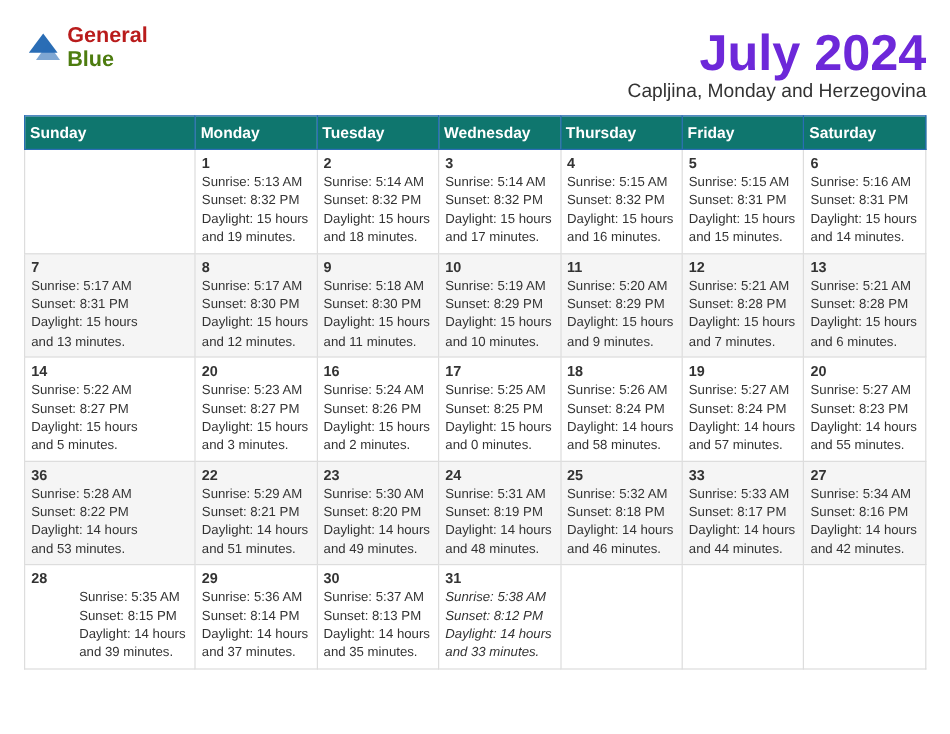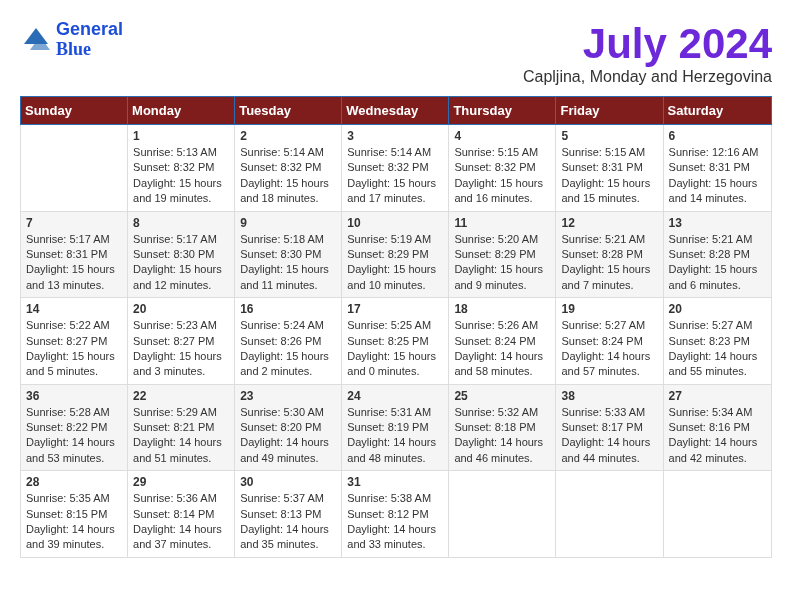--- a/index.html
+++ b/index.html
@@ -20,22 +20,22 @@
       display: flex;
       align-items: center;
     }
     .logo-text {
       display: flex;
       flex-direction: column;
       font-size: 18px;
       font-weight: bold;
       line-height: 1.1;
     }
-    .logo-general { color: #1d4ed8; }
-    .logo-blue { color: #1d4ed8; font-family: Liberation Serif, serif; }
+    .logo-general { color: #b91c1c; }
+    .logo-blue { color: #4d7c0f; }
     .logo-icon {
       width: 32px;
       height: 32px;
       margin-right: 4px;
     }
     .title-block {
       text-align: right;
     }
     .month-year {
       font-size: 42px;
@@ -44,21 +44,21 @@
     }
     .location {
       font-size: 16px;
       color: #333;
     }
     table {
       width: 100%;
       border-collapse: collapse;
     }
     thead tr {
-      background: #7f1d1d;
+      background: #0f766e;
       color: #fff;
     }
     thead th {
       padding: 6px 4px;
       text-align: left;
       font-size: 13px;
       font-weight: bold;
       border: 1px solid #2a6db5;
     }
     tbody tr {
@@ -154,21 +154,21 @@
         </td>
         <td>
           <span class="day-number">5</span>
           <div class="cell-content" style="white-space: pre-line;">Sunrise: 5:15 AM
 Sunset: 8:31 PM
 Daylight: 15 hours
 and 15 minutes.</div>
         </td>
         <td>
           <span class="day-number">6</span>
-          <div class="cell-content" style="white-space: pre-line;">Sunrise: 12:16 AM
+          <div class="cell-content" style="white-space: pre-line;">Sunrise: 5:16 AM
 Sunset: 8:31 PM
 Daylight: 15 hours
 and 14 minutes.</div>
         </td>
       </tr>
       <tr>
         <td>
           <span class="day-number">7</span>
           <div class="cell-content" style="white-space: pre-line;">Sunrise: 5:17 AM
 Sunset: 8:31 PM
@@ -299,59 +299,59 @@
 and 48 minutes.</div>
         </td>
         <td>
           <span class="day-number">25</span>
           <div class="cell-content" style="white-space: pre-line;">Sunrise: 5:32 AM
 Sunset: 8:18 PM
 Daylight: 14 hours
 and 46 minutes.</div>
         </td>
         <td>
-          <span class="day-number">38</span>
+          <span class="day-number">33</span>
           <div class="cell-content" style="white-space: pre-line;">Sunrise: 5:33 AM
 Sunset: 8:17 PM
 Daylight: 14 hours
 and 44 minutes.</div>
         </td>
         <td>
           <span class="day-number">27</span>
           <div class="cell-content" style="white-space: pre-line;">Sunrise: 5:34 AM
 Sunset: 8:16 PM
 Daylight: 14 hours
 and 42 minutes.</div>
         </td>
       </tr>
       <tr>
         <td>
           <span class="day-number">28</span>
-          <div class="cell-content" style="white-space: pre-line;">Sunrise: 5:35 AM
+          <div class="cell-content" style="white-space: pre-line; margin-left: 40px;">Sunrise: 5:35 AM
 Sunset: 8:15 PM
 Daylight: 14 hours
 and 39 minutes.</div>
         </td>
         <td>
           <span class="day-number">29</span>
           <div class="cell-content" style="white-space: pre-line;">Sunrise: 5:36 AM
 Sunset: 8:14 PM
 Daylight: 14 hours
 and 37 minutes.</div>
         </td>
         <td>
           <span class="day-number">30</span>
           <div class="cell-content" style="white-space: pre-line;">Sunrise: 5:37 AM
 Sunset: 8:13 PM
 Daylight: 14 hours
 and 35 minutes.</div>
         </td>
         <td>
           <span class="day-number">31</span>
-          <div class="cell-content" style="white-space: pre-line;">Sunrise: 5:38 AM
+          <div class="cell-content" style="white-space: pre-line; font-style: italic;">Sunrise: 5:38 AM
 Sunset: 8:12 PM
 Daylight: 14 hours
 and 33 minutes.</div>
         </td>
         <td></td>
         <td></td>
         <td></td>
       </tr>
     </tbody>
 </table>

